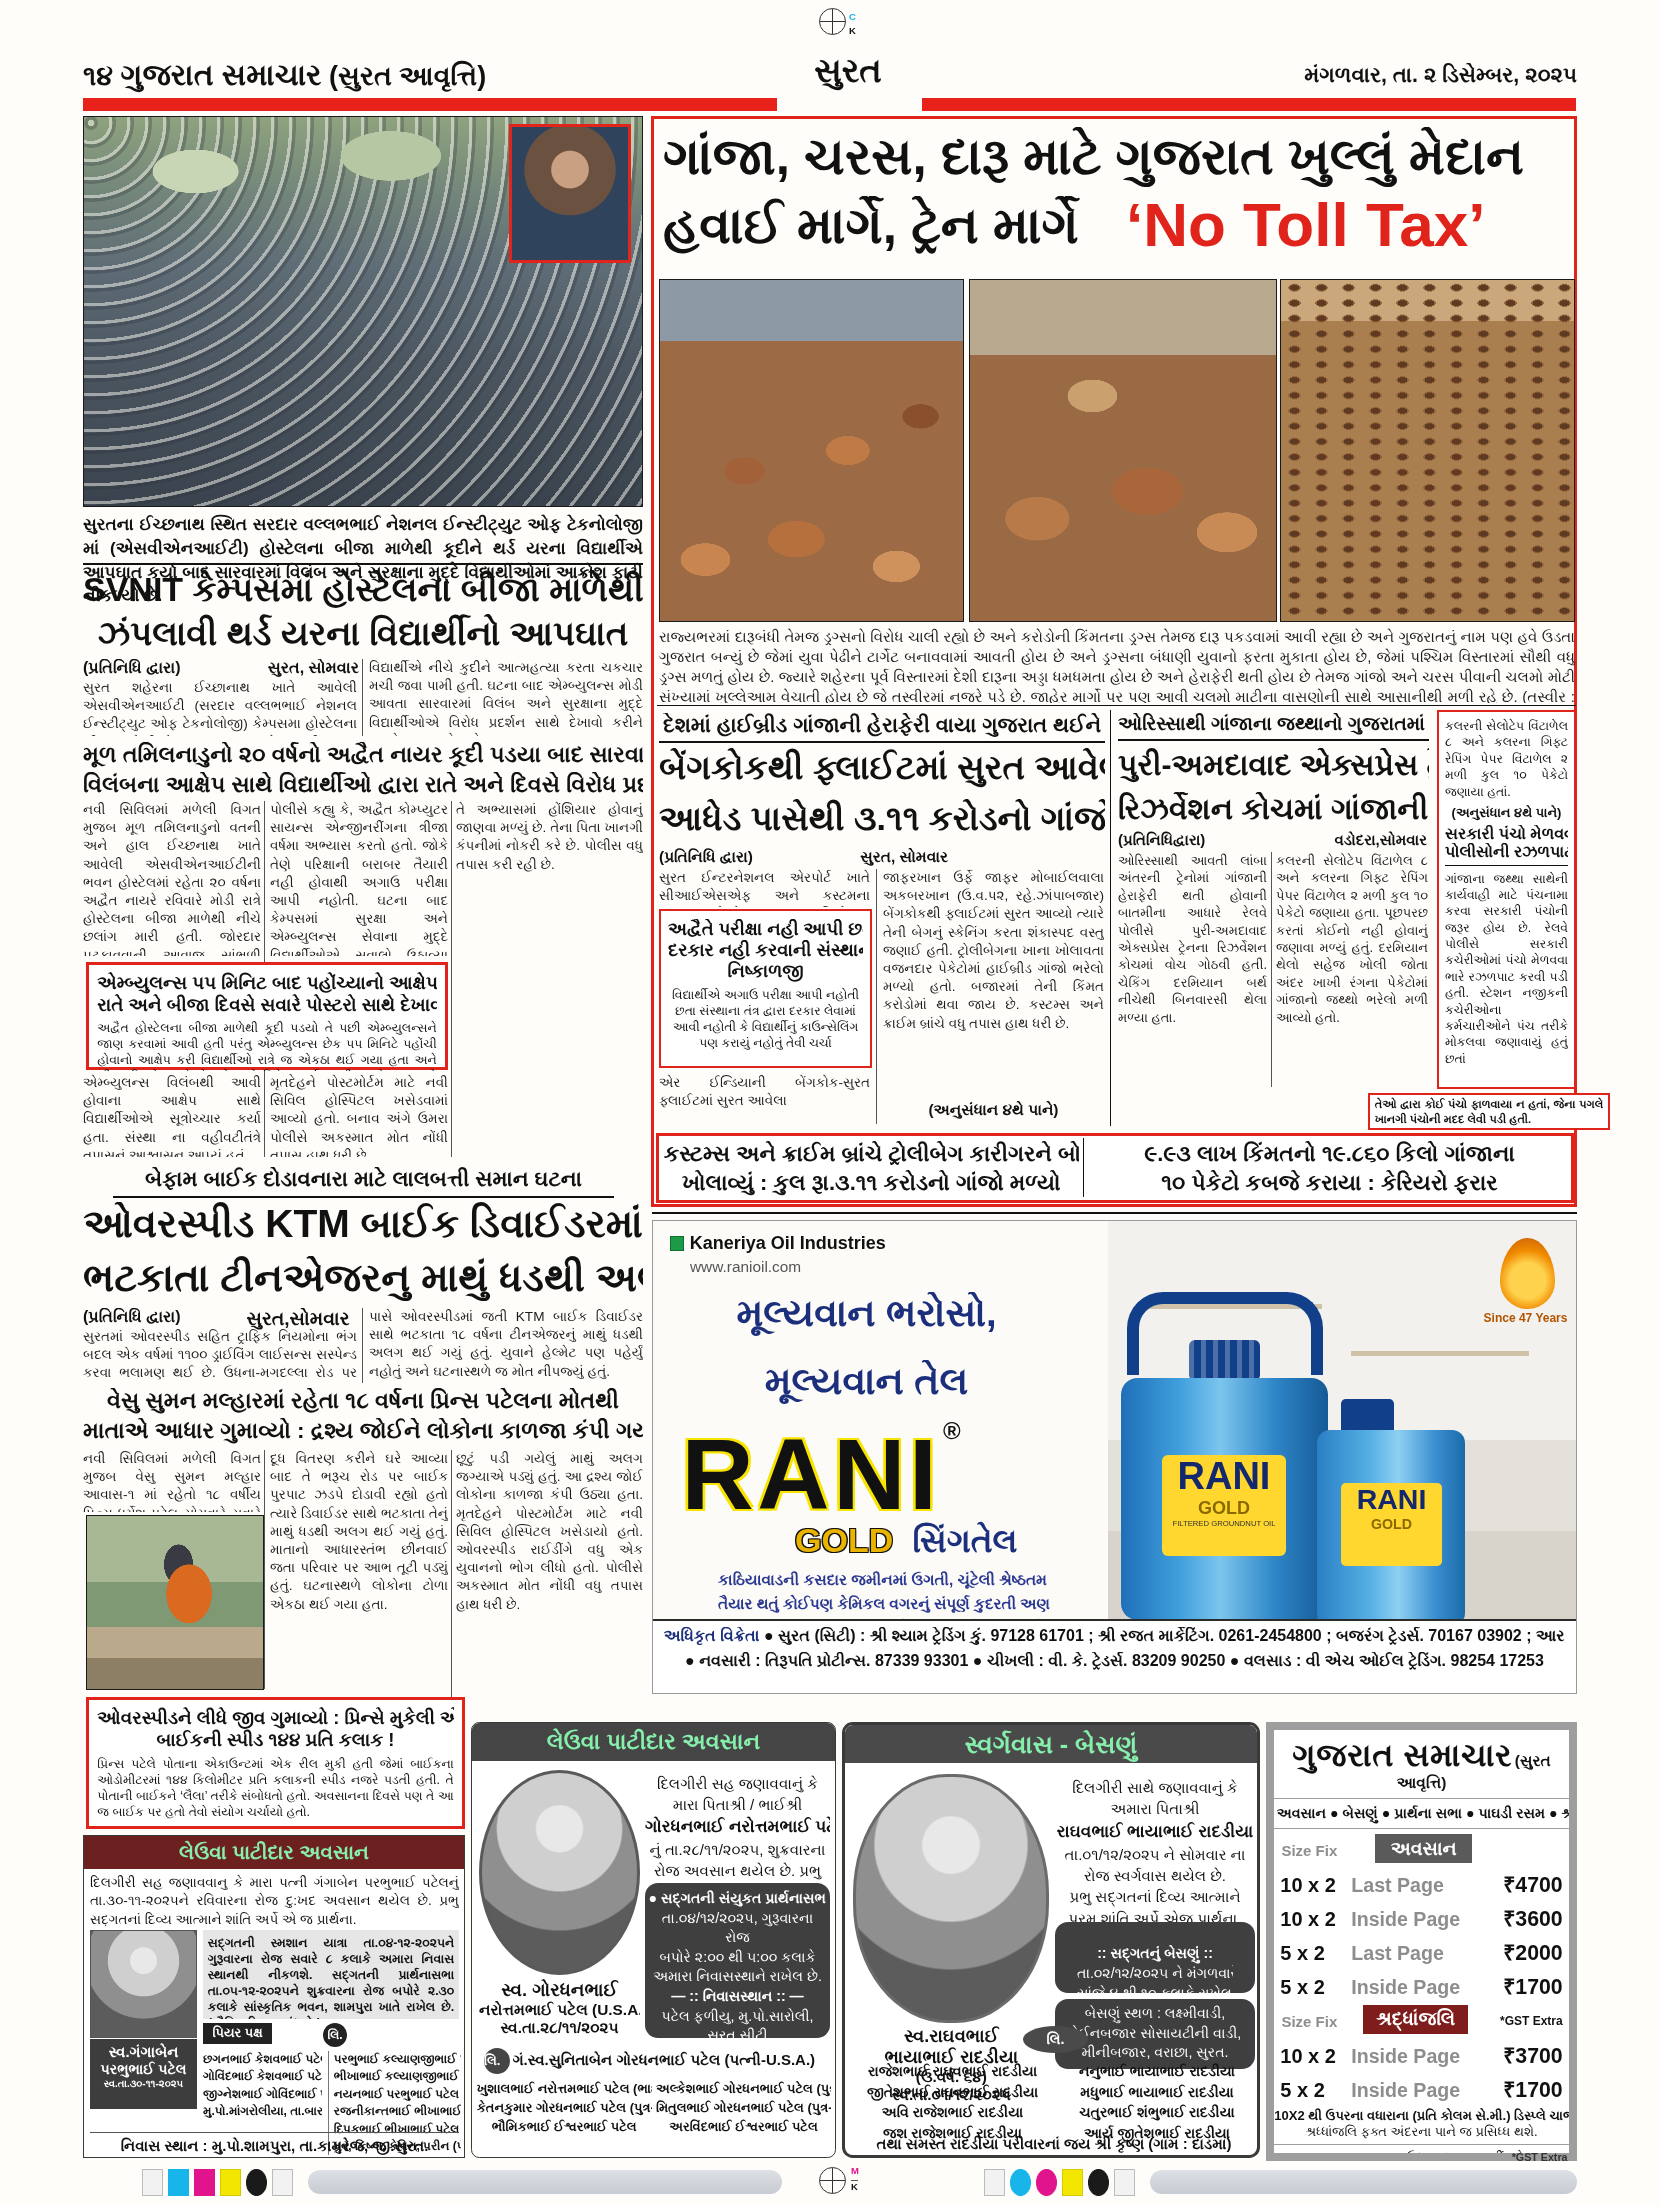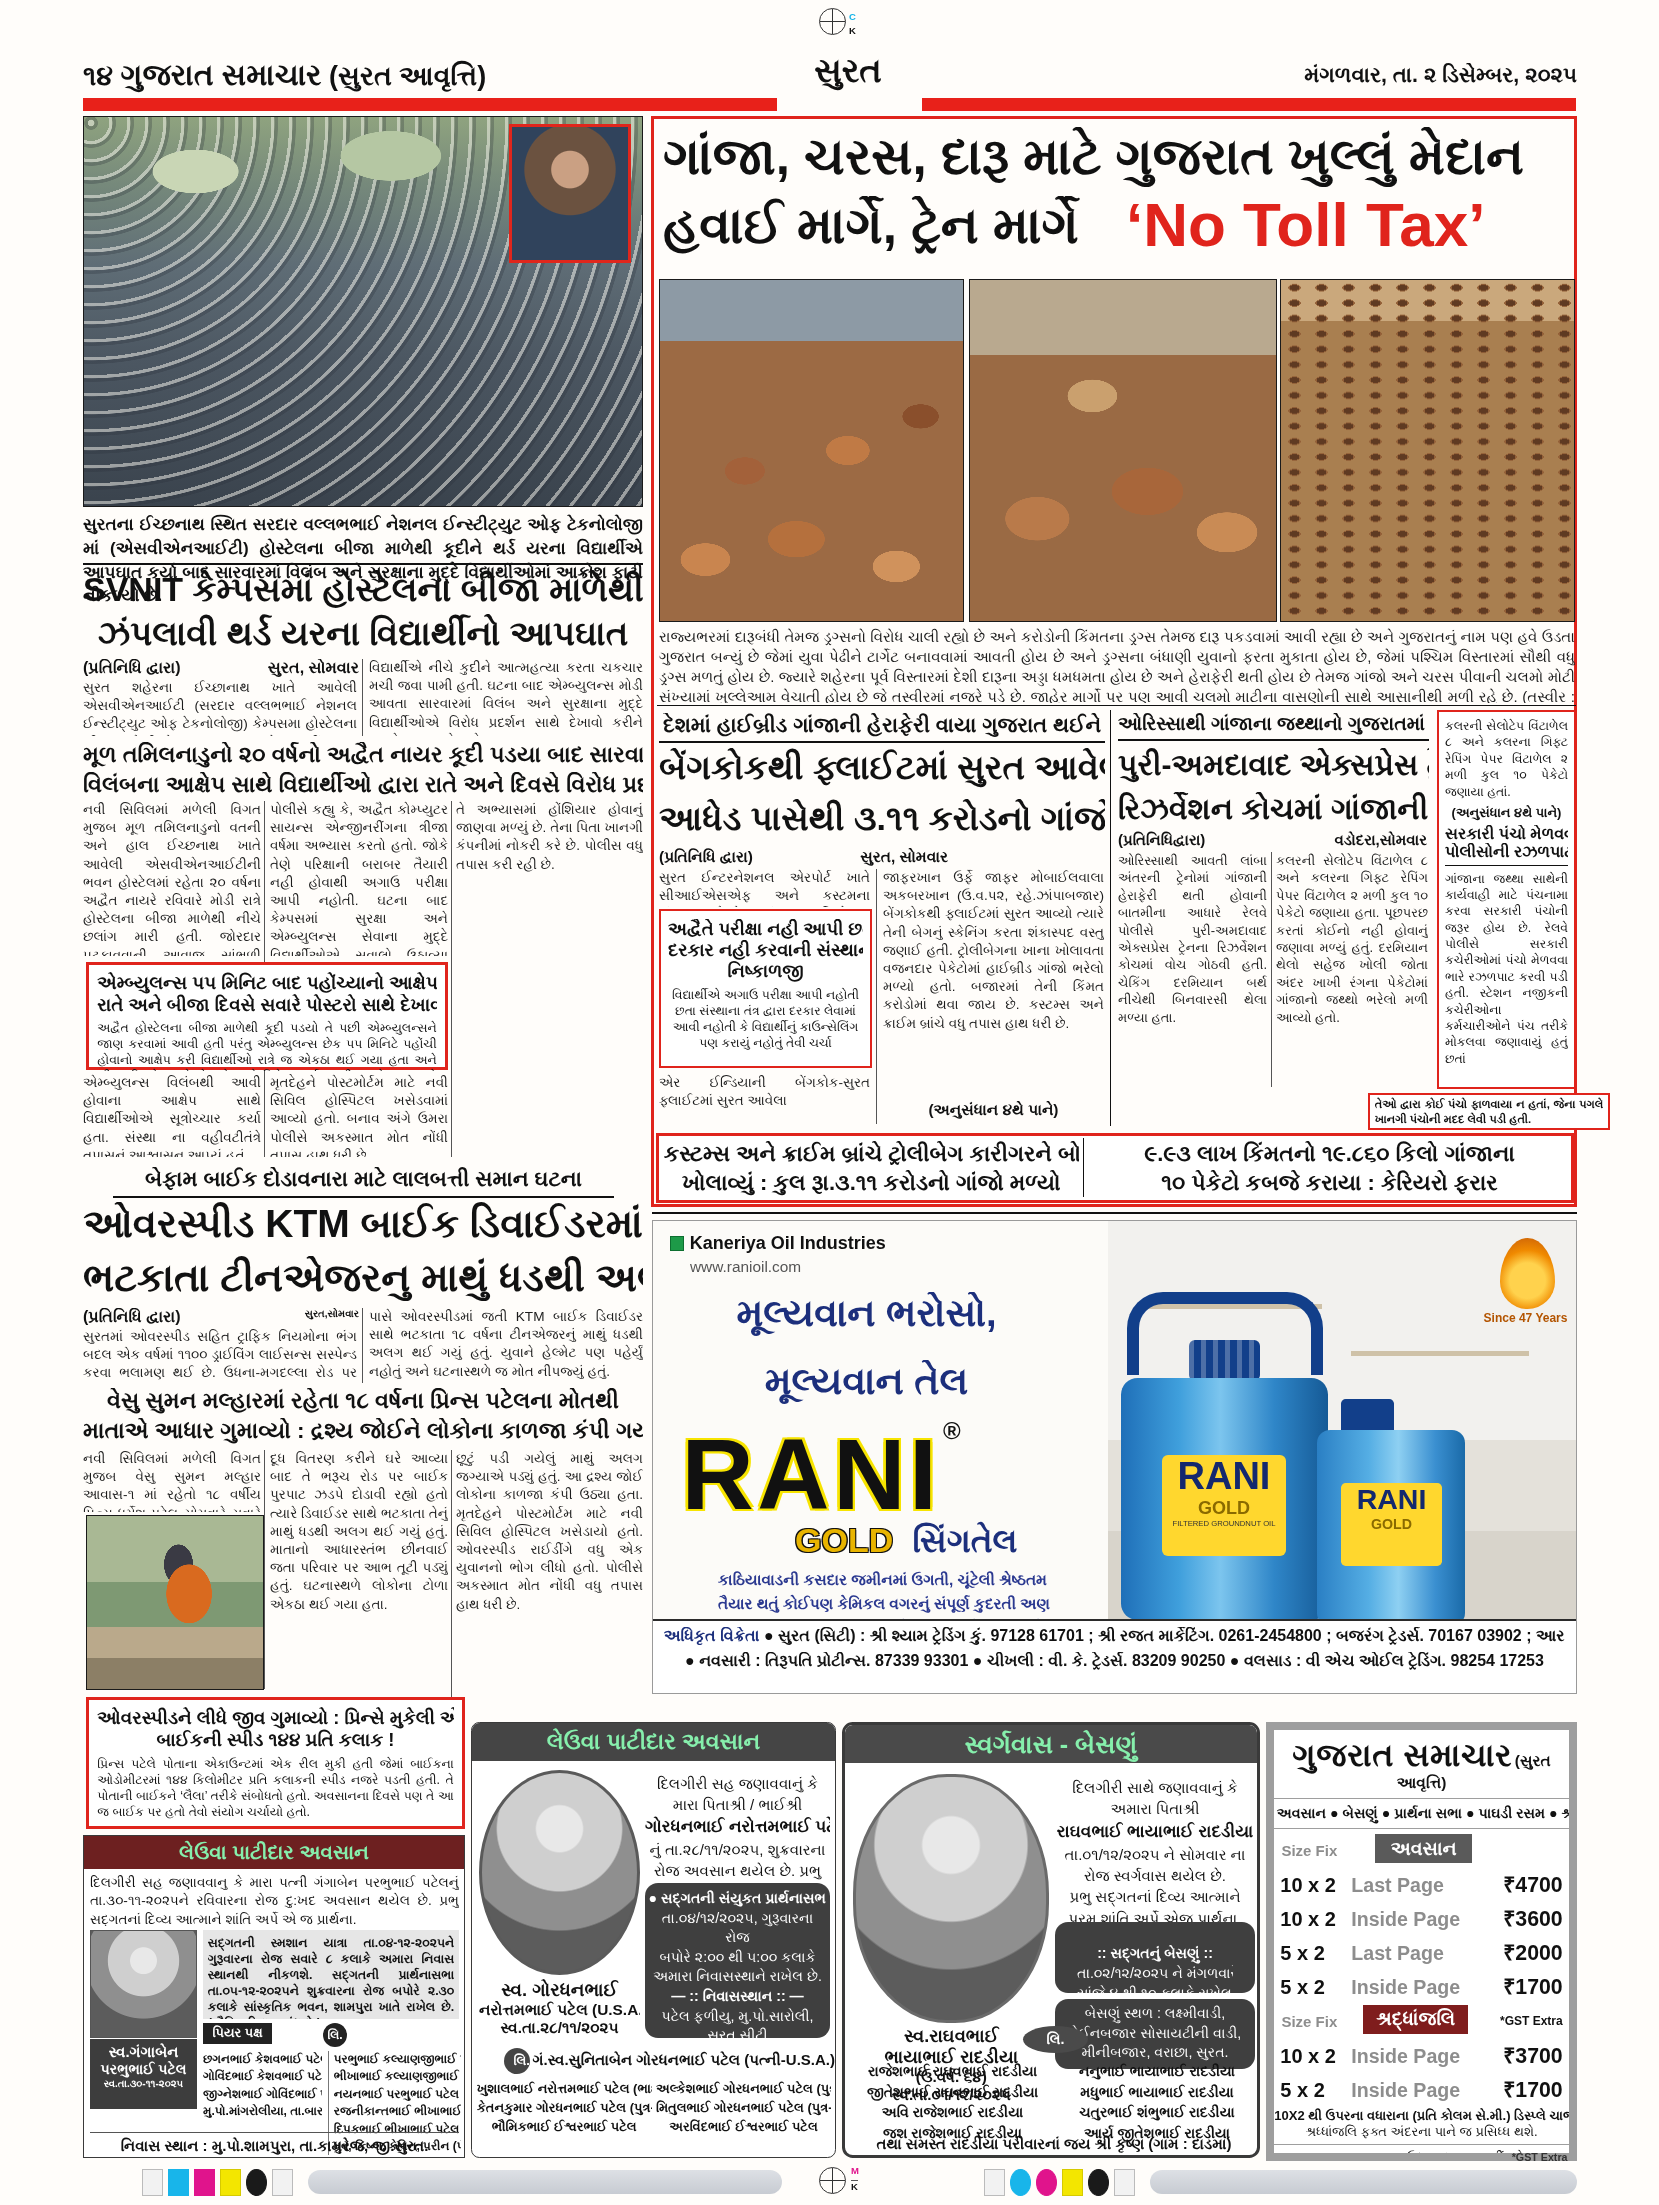--- a/index.html
+++ b/index.html
@@ -163,21 +163,21 @@
     <div class="t b c nw" style="left:4.7px;top:34px;width:415px;font-size:22px">ખોલાવ્યું : કુલ રૂા.૩.૧૧ કરોડનો ગાંજો મળ્યો</div>
     <div class="vr" style="left:424px;top:2.4px;height:59px;background:#111"></div>
     <div class="t b c nw" style="left:430px;top:4.7px;width:481px;font-size:22px">૯.૯૩ લાખ કિંમતનો ૧૯.૮૬૦ કિલો ગાંજાના</div>
     <div class="t b c nw" style="left:430px;top:34px;width:481px;font-size:22px">૧૦ પેકેટો કબજે કરાયા : કેરિયરો ફરાર</div>
   </div>
 
   <div class="t kick" style="left:113px;top:1167px;width:501px;font-size:21.3px">બેફામ બાઈક દોડાવનારા માટે લાલબત્તી સમાન ઘટના</div>
   <div class="t b c nw" style="left:83px;top:1202px;width:560px;font-size:39px">ઓવરસ્પીડ KTM બાઈક ડિવાઈડરમાં</div>
   <div class="t b c nw" style="left:83px;top:1256px;width:560px;font-size:39px">ભટકાતા ટીનએજરનુ માથું ધડથી અલગ</div>
   <div class="t b nw" style="left:83px;top:1308px;width:178px;font-size:16px">(પ્રતિનિધિ દ્વારા)</div>
-  <div class="t b nw" style="left:237px;top:1308px;width:122px;font-size:10px;text-align:right">સુરત,સોમવાર</div>
+  <div class="t b nw" style="left:237px;top:1308px;width:122px;font-size:19px;text-align:center">સુરત,સોમવાર</div>
   <div class="t body" style="left:83px;top:1328px;width:274px;height:55px">સુરતમાં ઓવરસ્પીડ સહિત ટ્રાફિક નિયમોના ભંગ બદલ એક વર્ષમાં ૧૧૦૦ ડ્રાઈવિંગ લાઈસન્સ સસ્પેન્ડ કરવા ભલામણ થઈ છે. ઉધના-મગદલ્લા રોડ પર ક્રોસરોડ સર્કલ</div>
   <div class="t body" style="left:369px;top:1308px;width:274px;height:75px">પાસે ઓવરસ્પીડમાં જતી KTM બાઈક ડિવાઈડર સાથે ભટકાતા ૧૮ વર્ષના ટીનએજરનું માથું ધડથી અલગ થઈ ગયું હતું. યુવાને હેલ્મેટ પણ પહેર્યું નહોતું અને ઘટનાસ્થળે જ મોત નીપજ્યું હતું.</div>
   <div class="vr" style="left:362px;top:1308px;height:75px"></div>
   <div class="t b c nw" style="left:83px;top:1388px;width:560px;font-size:22.5px">વેસુ સુમન મલ્હારમાં રહેતા ૧૮ વર્ષના પ્રિન્સ પટેલના મોતથી</div>
   <div class="t b c nw" style="left:83px;top:1418px;width:560px;font-size:22.5px">માતાએ આધાર ગુમાવ્યો : દ્રશ્ય જોઈને લોકોના કાળજા કંપી ગયા</div>
 
   <div class="t body" style="left:83px;top:1450px;width:178px;height:62px">નવી સિવિલમાં મળેલી વિગત મુજબ વેસુ સુમન મલ્હાર આવાસ-૧ માં રહેતો ૧૮ વર્ષીય પ્રિન્સ ધર્મેશ પટેલ સોમવારે સવારે પોતાની KTM બાઈક લઈને નીકળ્યો હતો.</div>
   <div class="ph" style="left:86px;top:1515px;width:178px;height:175px;
        background:
          radial-gradient(41px 53px at 58% 45%,#d96a1f 0 55%,transparent 56%),
@@ -281,21 +281,21 @@
       <div>અમારા નિવાસસ્થાને રાખેલ છે.</div>
       <div class="b">— :: નિવાસસ્થાન :: —</div>
       <div>પટેલ ફળીયુ, મુ.પો.સારોલી,</div>
       <div>સુરત સીટી</div>
     </div>
     <div class="c" style="position:absolute;left:7.1px;top:256px;width:161px">
       <div class="b nw" style="font-size:18.4px">સ્વ. ગોરધનભાઈ</div>
       <div class="b nw" style="font-size:15.4px">નરોત્તમભાઈ પટેલ (U.S.A.)</div>
       <div class="b nw" style="font-size:15.4px">સ્વ.તા.૨૮/૧૧/૨૦૨૫</div>
     </div>
-    <div style="position:absolute;left:0;top:325px;width:100%;text-align:right">
+    <div style="position:absolute;left:12px;top:325px;width:100%;text-align:left">
       <span style="display:inline-block;width:26px;height:26px;border-radius:50%;background:#454545;color:#fff;font-weight:bold;font-size:13px;line-height:26px">લિ.</span>
       <span class="b nw" style="font-size:15px">ગં.સ્વ.સુનિતાબેન ગોરધનભાઈ પટેલ (પત્ની-U.S.A.)</span>
     </div>
     <div class="names24 c" style="position:absolute;left:4.7px;top:357px;width:175px">
       <div class="nw">ખુશાલભાઈ નરોત્તમભાઈ પટેલ (ભાઈ-U.S.A.)</div>
       <div class="nw">કેતનકુમાર ગોરધનભાઈ પટેલ (પુત્ર-U.S.A.)</div>
       <div class="nw">ભૌમિકભાઈ ઈશ્વરભાઈ પટેલ</div>
     </div>
     <div class="names24 c" style="position:absolute;left:184px;top:357px;width:175px">
       <div class="nw">અલ્કેશભાઈ ગોરધનભાઈ પટેલ (પુત્ર-U.S.A.)</div>

